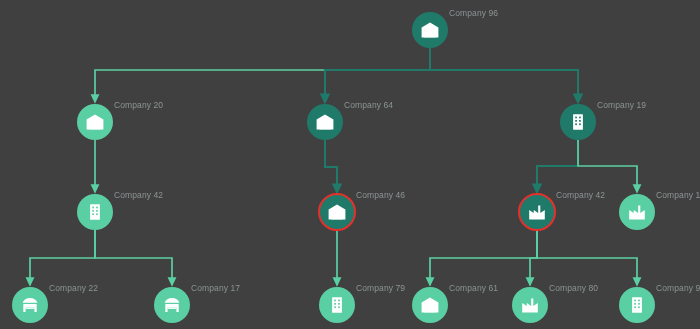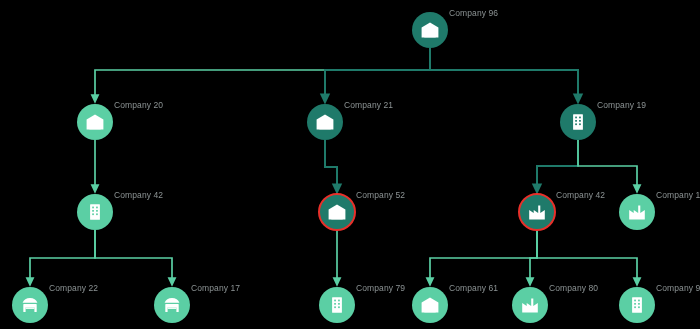--- a/index.html
+++ b/index.html
@@ -7,21 +7,21 @@
     padding: 0;
     background: #ffffff;
   }
   body {
     font-family: "Liberation Sans", sans-serif;
   }
   #diagram-canvas {
     position: relative;
     width: 700px;
     height: 329px;
-    background: #000000;
+    background: #404040;
     overflow: hidden;
   }
   #edge-layer {
     position: absolute;
     left: 0;
     top: 0;
     width: 700px;
     height: 329px;
     pointer-events: none;
   }
@@ -133,21 +133,21 @@
             <svg class="node-icon" viewBox="0 0 20 20">
               <path fill="#fff" d="M10 2.6 1.6 7.4v10h16.8v-10L10 2.6z"></path>
               <path fill="none" stroke="#1f7a6a" stroke-width="0" d=""></path>
               <rect x="4.3" y="9.6" width="11.4" height="7.8" fill="#fff"></rect>
               <g fill="none" stroke-width="1.25" stroke-linecap="square">
                 <path d="M5.6 11.5h8.8M5.6 13.3h8.8M5.6 15.1h8.8"></path>
               </g>
             </svg>
           </span>
         </div>
-        <span class="node-label">Company 21</span>
+        <span class="node-label">Company 64</span>
       </div>
       <div class="node" style="left: 578px; top: 122px;">
         <div class="node-circle dark" style="color: rgb(31, 122, 106);">
           <span style="line-height: 0; color: rgb(31, 122, 106);">
             <svg class="node-icon" viewBox="0 0 20 20">
               <rect x="5.1" y="2.2" width="9.8" height="15.6" rx="0.5" fill="#fff"></rect>
               <g fill="currentColor">
                 <rect x="7.2" y="4.6" width="1.7" height="1.7"></rect>
                 <rect x="11.1" y="4.6" width="1.7" height="1.7"></rect>
                 <rect x="7.2" y="8" width="1.7" height="1.7"></rect>
@@ -184,21 +184,21 @@
             <svg class="node-icon" viewBox="0 0 20 20">
               <path fill="#fff" d="M10 2.6 1.6 7.4v10h16.8v-10L10 2.6z"></path>
               <path fill="none" stroke="#1f7a6a" stroke-width="0" d=""></path>
               <rect x="4.3" y="9.6" width="11.4" height="7.8" fill="#fff"></rect>
               <g fill="none" stroke-width="1.25" stroke-linecap="square">
                 <path d="M5.6 11.5h8.8M5.6 13.3h8.8M5.6 15.1h8.8"></path>
               </g>
             </svg>
           </span>
         </div>
-        <span class="node-label">Company 52</span>
+        <span class="node-label">Company 46</span>
       </div>
       <div class="node" style="left: 537px; top: 212px;">
         <div class="node-circle dark ringed" style="color: rgb(31, 122, 106);">
           <span style="line-height: 0; color: rgb(31, 122, 106);">
             <svg class="node-icon" viewBox="0 0 20 20">
               <path fill="#fff" d="M2.2 17.6V7.9l4.5 3V7.9l4.5 3V3.4h2.1v7.5l4.5-3v9.7H2.2z"></path>
             </svg>
           </span>
         </div>
         <span class="node-label">Company 42</span>

